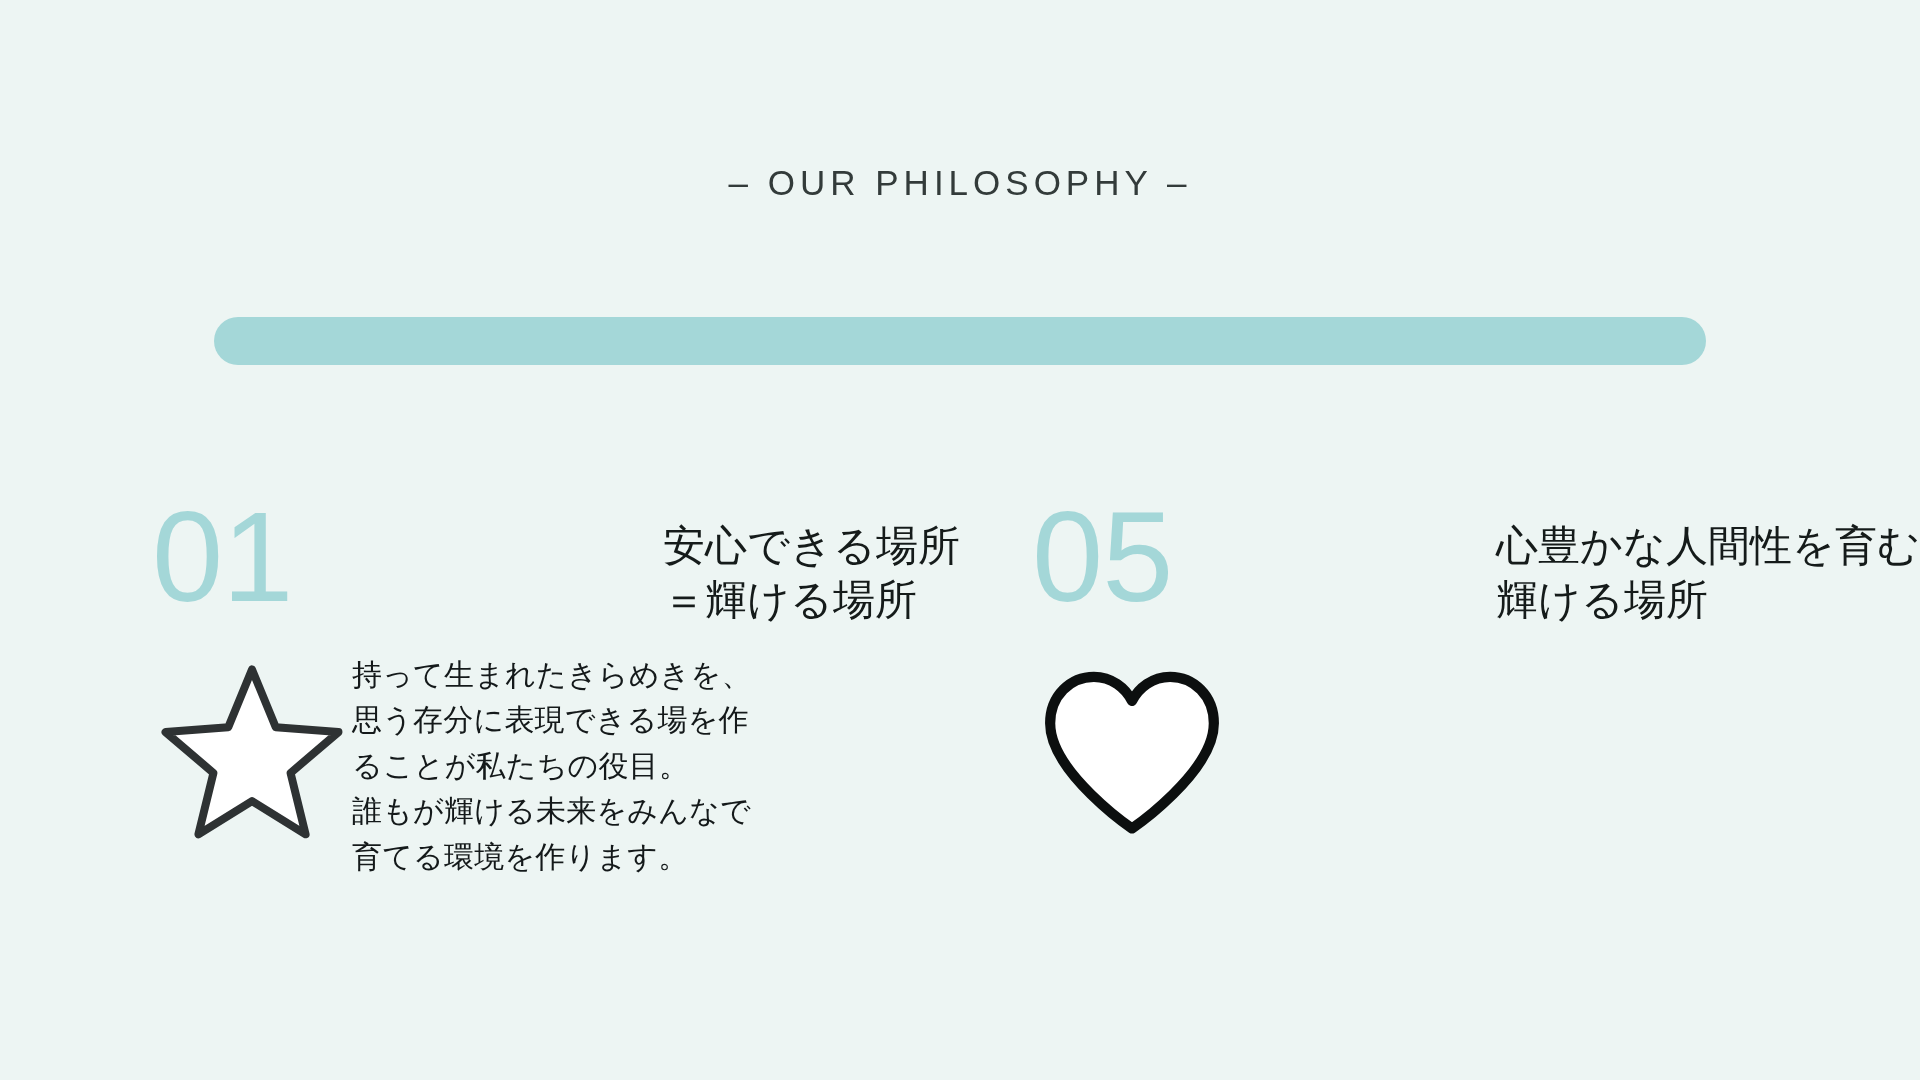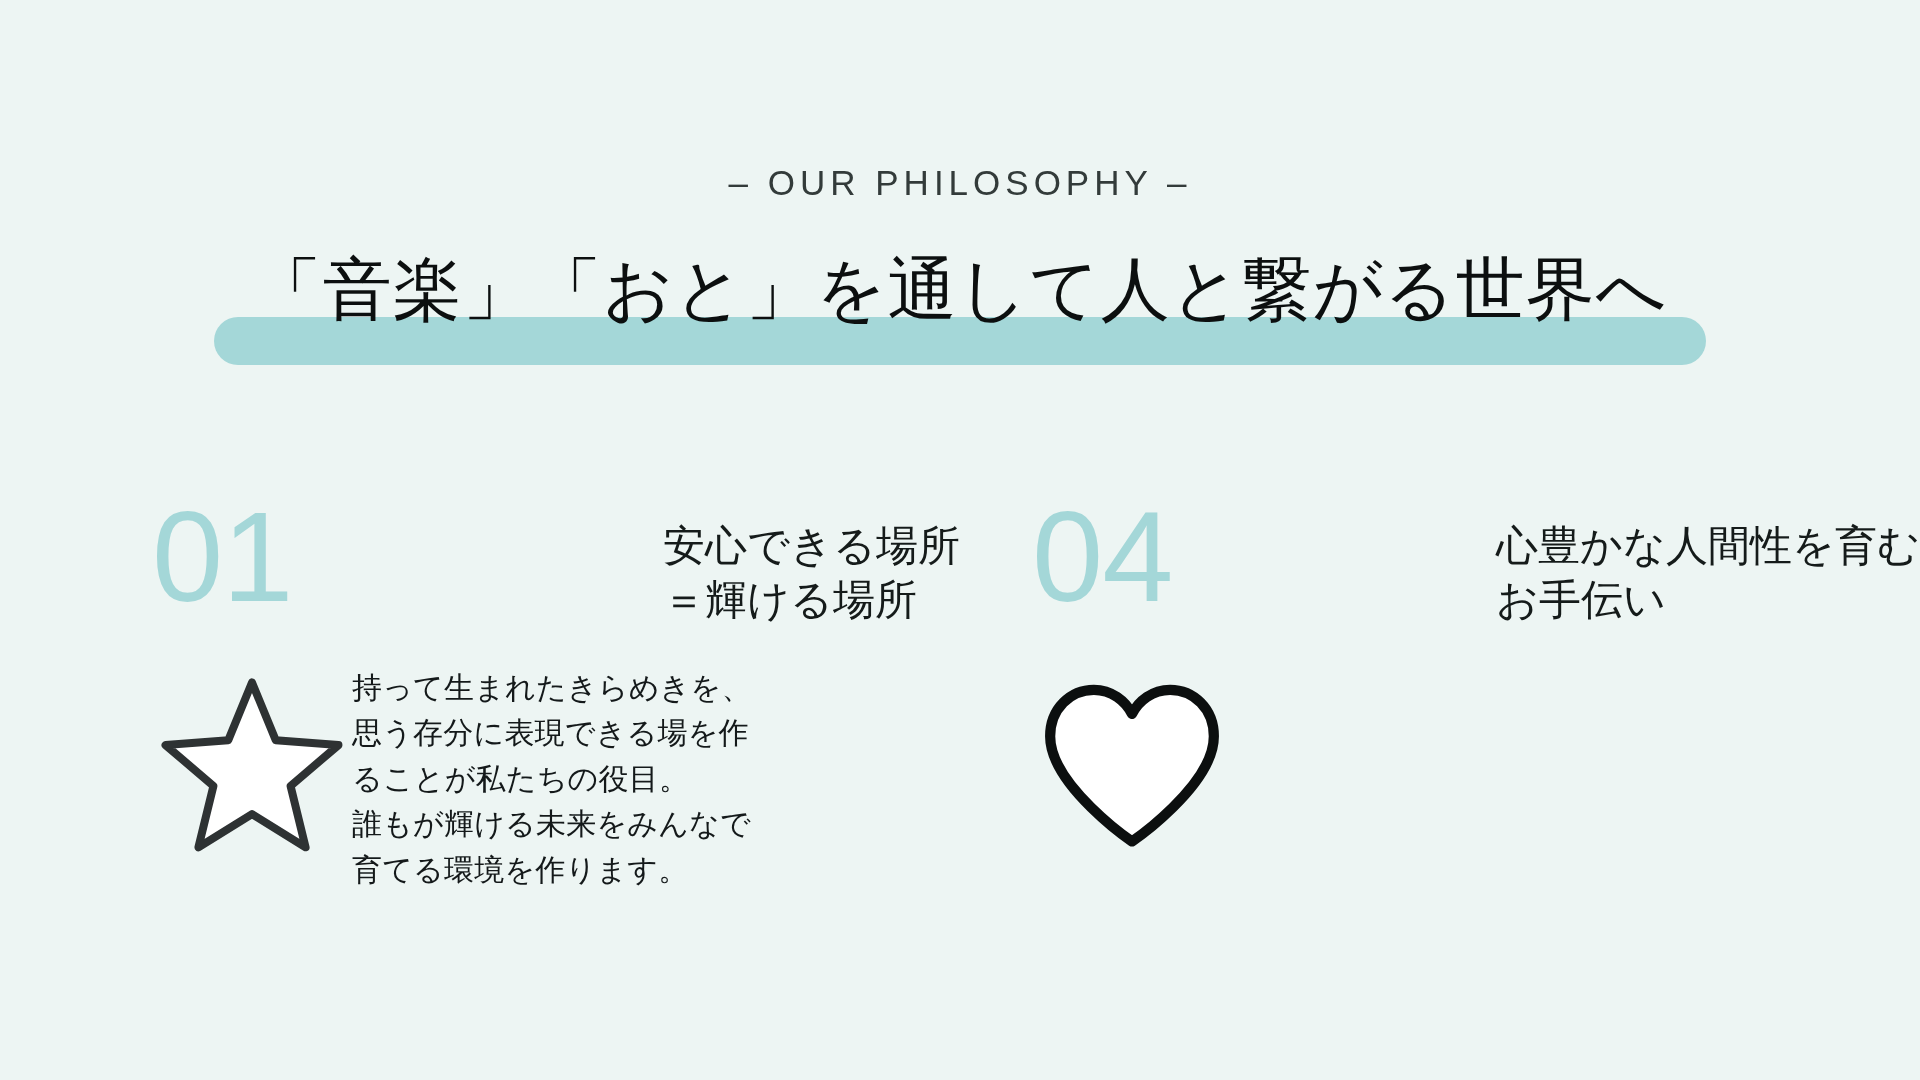--- a/index.html
+++ b/index.html
@@ -103,21 +103,21 @@
     color: #151b1a;
     font-weight: 400;
     padding-top: 14px;
     font-family: "DejaVu Sans", "Liberation Sans", sans-serif;
     white-space: pre-line;
   }
 
   .col-body {
     display: flex;
     align-items: flex-start;
-    margin-top: 38px;
+    margin-top: 25px;
   }
   .icon-slot {
     width: 200px;
     flex: 0 0 200px;
     display: flex;
     justify-content: center;
     padding-top: 6px;
   }
   .desc {
     font-size: 30px;
@@ -133,21 +133,20 @@
 </style>
 </head>
 <body>
 
 <div class="slide">
 
   <div class="eyebrow">– OUR PHILOSOPHY –</div>
 
   <div class="headline-wrap">
     <div class="headline-hl"></div>
-    <div class="headline">「音楽」「おと」を通して人と繋がる世界へ</div>
   </div>
 
   <div class="columns">
 
     <div class="col col-01">
       <div class="col-head">
         <div class="num">01</div>
         <div class="col-title">安心できる場所
 ＝輝ける場所</div>
       </div>
@@ -160,23 +159,23 @@
         <div class="desc">持って生まれたきらめきを、
 思う存分に表現できる場を作
 ることが私たちの役目。
 誰もが輝ける未来をみんなで
 育てる環境を作ります。</div>
       </div>
     </div>
 
     <div class="col col-02">
       <div class="col-head">
-        <div class="num">04</div>
+        <div class="num">05</div>
         <div class="col-title">心豊かな人間性を育む
-お手伝い</div>
+輝ける場所</div>
       </div>
       <div class="col-body">
         <div class="icon-slot">
           <svg width="186" height="172" viewBox="0 0 100 92">
             <path d="M50 86 C50 86 6 56 6 29.5 C6 14.5 17 4.5 29.5 4.5 C39 4.5 46.5 10.5 50 17.5 C53.5 10.5 61 4.5 70.5 4.5 C83 4.5 94 14.5 94 29.5 C94 56 50 86 50 86 Z" fill="#ffffff" stroke="#0c0f0f" stroke-width="5.5" stroke-linejoin="round" stroke-linecap="round"></path>
           </svg>
         </div>
       </div>
     </div>
 

